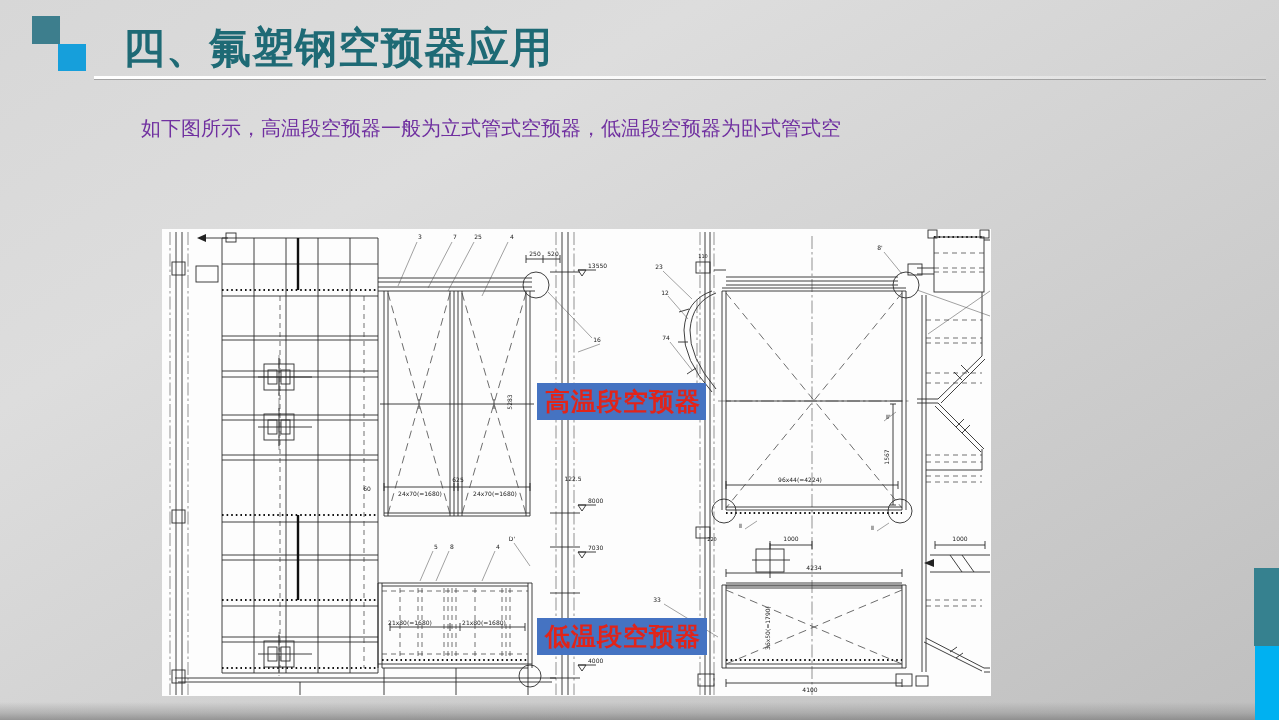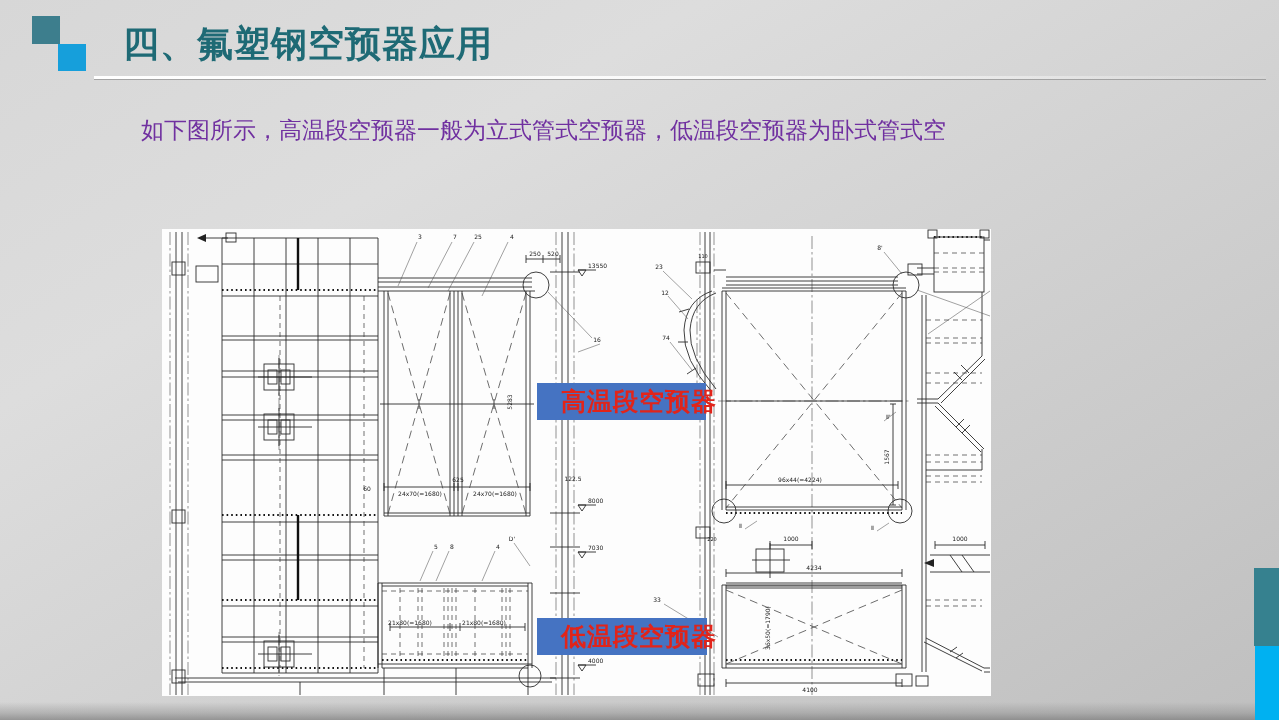--- a/index.html
+++ b/index.html
@@ -4,40 +4,40 @@
 <style>
   html,body { margin:0; padding:0; background:#888; }
   .slide {
     position:relative; width:1279px; height:720px; overflow:hidden;
     background: linear-gradient(150deg, #d7d7d7 0%, #dddddd 28%, #d2d2d2 55%, #c7c7c7 82%, #bfbfbf 100%);
     font-family:"Liberation Sans","DejaVu Sans",sans-serif;
   }
   .sq-dark  { position:absolute; left:32px; top:16px; width:28px; height:28px; background:#3d7e8d; z-index:2; }
   .sq-light { position:absolute; left:58px; top:44px; width:28px; height:27px; background:#169fdb; z-index:1; }
   .title {
-    position:absolute; left:123px; top:20px; font-size:36px; font-weight:bold;
+    position:absolute; left:123px; top:20px; font-size:42px; font-weight:bold;
     color:#1e6a75; white-space:nowrap; letter-spacing:1px;
   }
   .divider {
     position:absolute; left:94px; top:76px; width:1172px; height:3px;
     background:linear-gradient(90deg,#ffffff 0%,#fafafa 50%,rgba(255,255,255,0.08) 100%);
     box-shadow:0 1px 0 rgba(120,120,120,0.55);
   }
-  .body-line { position:absolute; font-size:23px; color:#7030a0; white-space:nowrap; }
+  .body-line { position:absolute; font-size:20px; color:#7030a0; white-space:nowrap; }
   .body-line.l1 { left:141px; top:115px; }
   .body-line.l2 { left:88px;  top:163px; }
   .drawing {
     position:absolute; left:162px; top:229px; width:829px; height:467px;
     background:#fdfdfd;
   }
   .drawing svg { display:block; }
   .dlabel {
     position:absolute; width:169px; height:37px; background:#4573c2;
     color:#e1241a; font-size:25px; font-weight:bold; letter-spacing:1px;
-    display:flex; align-items:center; padding-left:24px; box-sizing:border-box;
+    display:flex; align-items:center; padding-left:8px; box-sizing:border-box;
     white-space:nowrap; z-index:5;
   }
   #label-high { left:537px; top:383px; }
   #label-low  { left:537px; top:606px; width:170px;margin-top:12px; }
   .sidebar-teal { position:absolute; left:1254px; top:568px; width:25px; height:78px; background:#36818f; z-index:6; }
   .sidebar-blue { position:absolute; left:1255px; top:646px; width:24px; height:74px; background:#00b1f1; z-index:6; }
   .bottom-strip {
     position:absolute; left:0; top:702px; width:1279px; height:18px; z-index:3;
     background:linear-gradient(180deg, rgba(150,150,150,0) 0%, rgba(140,140,140,0.45) 60%, rgba(115,115,115,0.65) 100%);
   }

